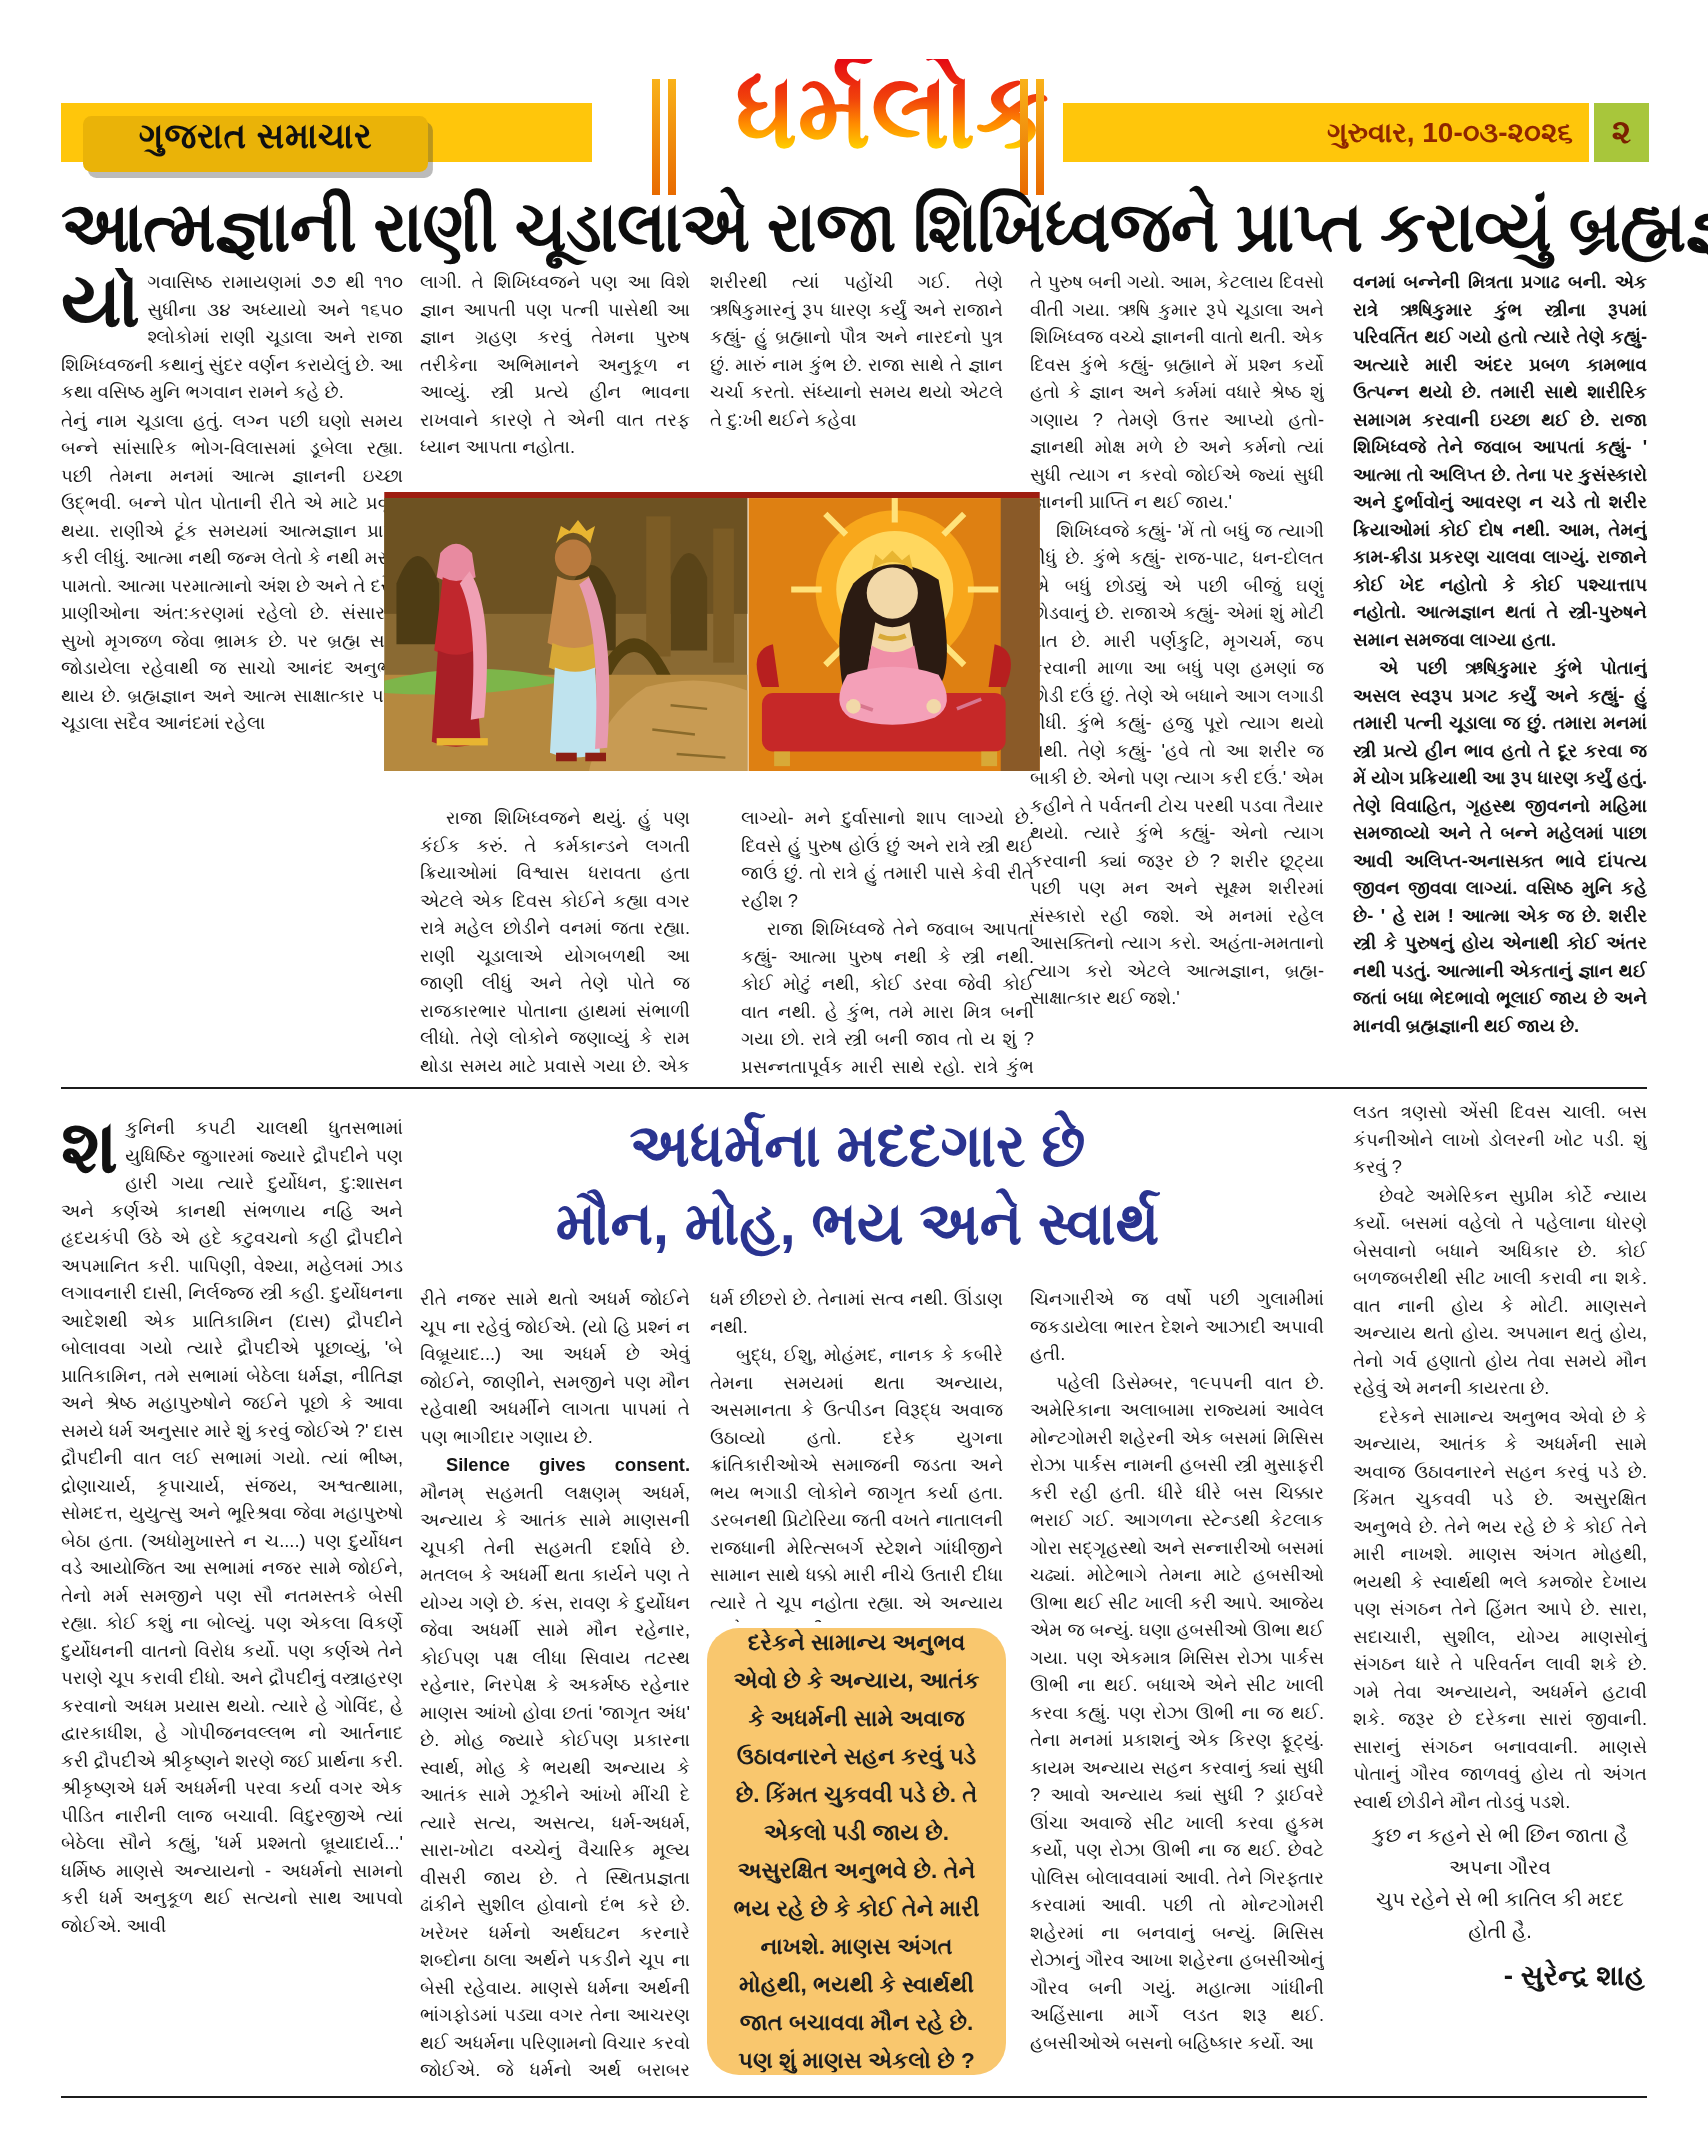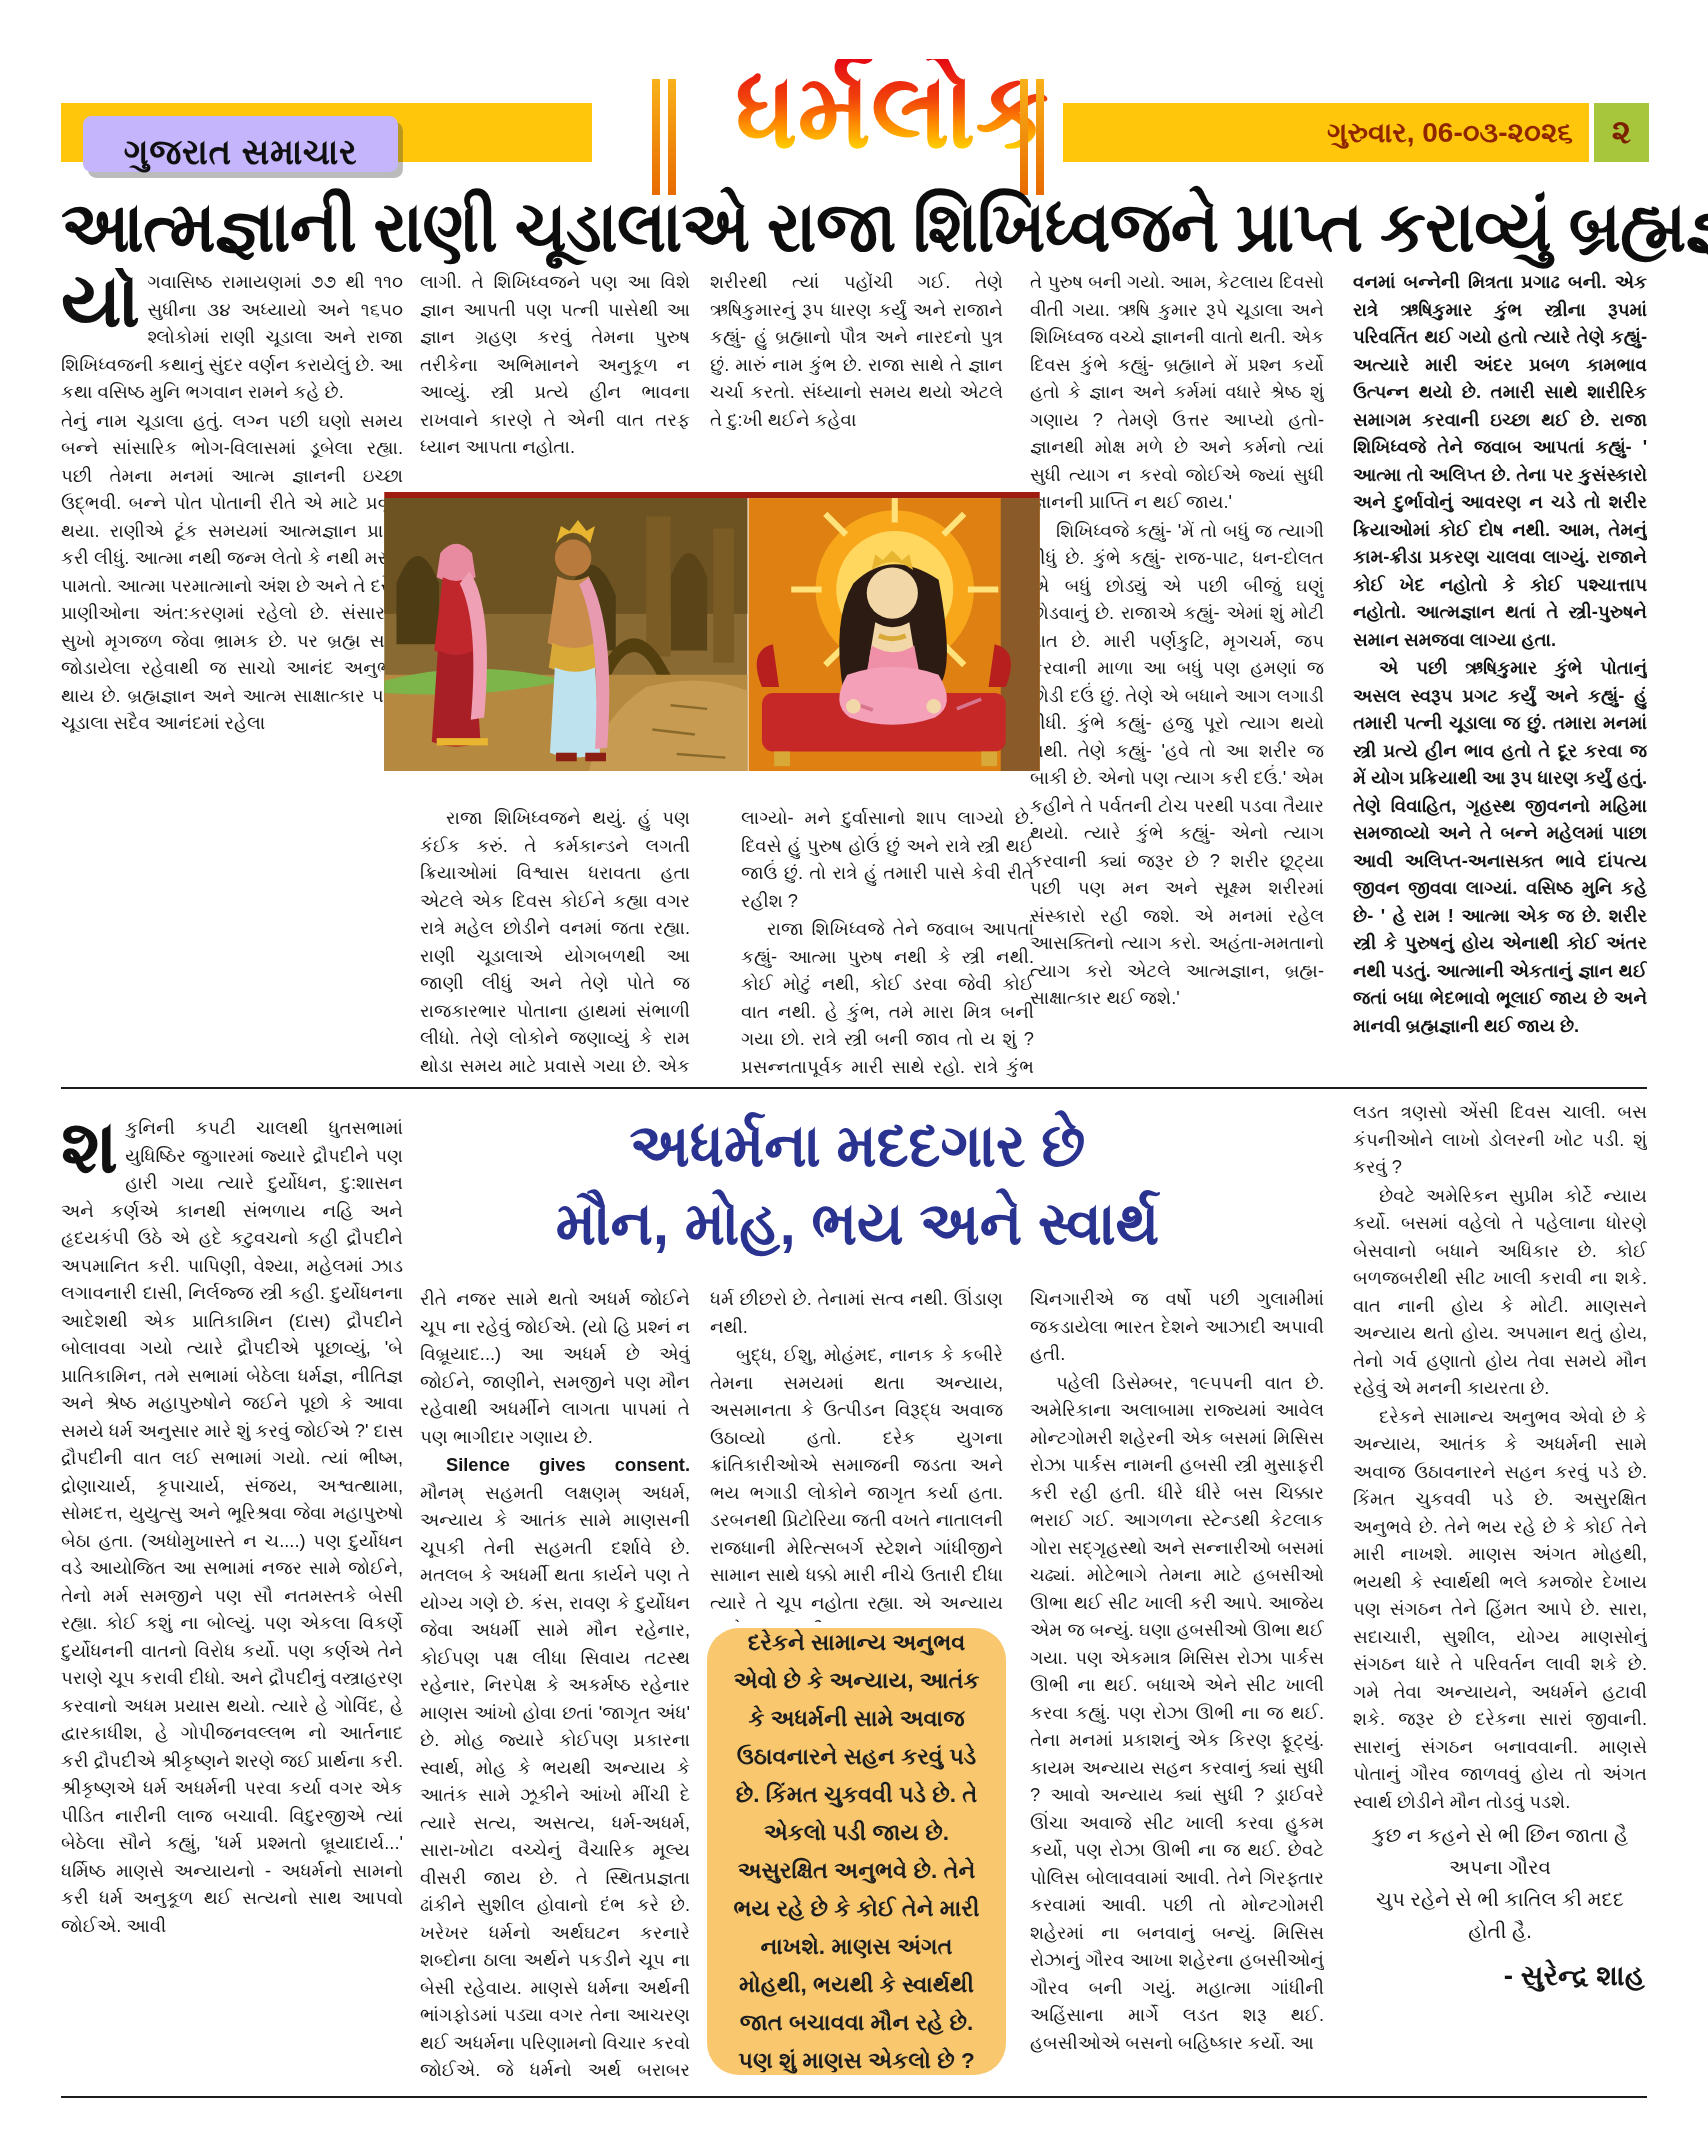--- a/index.html
+++ b/index.html
@@ -9,23 +9,23 @@
     font-family:"Liberation Sans","DejaVu Sans",sans-serif;
     color:#151515;
   }
   .page { position:relative; width:1708px; height:2151px; background:#ffffff; overflow:hidden; }
 
   
   .hbar { position:absolute; top:103px; height:59px; background:#FFC60B; }
   .hbar-left  { left:61px;  width:531px; }
   .hbar-right { left:1063px; width:526px; }
   .paper-pill {
-    position:absolute; left:83px; top:116px; width:315px; height:56px;
-    background:#c4b5fd; border-radius:8.5px; box-shadow:4.9px 6.1px 0 rgba(60,60,60,.35);
-    display:flex; align-items:flex-end; justify-content:center;
+    position:absolute; left:83px; top:116px; width:345px; height:56px;
+    background:#eab308; border-radius:8.5px; box-shadow:4.9px 6.1px 0 rgba(60,60,60,.35);
+    display:flex; align-items:flex-start; justify-content:center;
   }
   .paper-pill span { font-size:34px; font-weight:800; letter-spacing:0.6px; color:#101010; transform:scaleY(1.05); }
   .masthead {
     position:absolute; left:659px; top:59px; width:390px; height:183px;
     display:flex; align-items:flex-start; justify-content:flex-end;
   }
   .masthead span {
     font-size:104px; font-weight:800; line-height:1;
     background:linear-gradient(180deg,#e50914 0%,#f1420b 38%,#ff8a00 62%,#ffd400 88%);
     -webkit-background-clip:text; background-clip:text; color:transparent;
@@ -127,21 +127,21 @@
     <div class="dbar a"></div>
       <div class="dbar b"></div>
   </div>
   <div class="masthead">
     <span>ધર્મલોક</span>
   </div>
   <div class="dbar-group right">
     <div class="dbar a"></div>
       <div class="dbar b"></div>
   </div>
-  <div class="date-label">ગુરુવાર, 06-૦૩-૨૦૨૬</div>
+  <div class="date-label">ગુરુવાર, 10-૦૩-૨૦૨૬</div>
   <div class="pagenum-box">
     <span>૨</span>
   </div>
 
   <div class="headline1">આત્મજ્ઞાની રાણી ચૂડાલાએ રાજા શિખિધ્વજને પ્રાપ્ત કરાવ્યું બ્રહ્મજ્ઞાન</div>
 
   <div class="col" id="c1">
     <p><span class="dropcap">યો</span><span>ગવાસિષ્ઠ રામાયણમાં ૭૭ થી ૧૧૦ સુધીના ૩૪ અધ્યાયો અને ૧૬૫૦ શ્લોકોમાં રાણી ચૂડાલા અને રાજા શિખિધ્વજની કથાનું સુંદર વર્ણન કરાયેલું છે. આ કથા વસિષ્ઠ મુનિ ભગવાન રામને કહે છે.</span></p>
     <p style="text-indent:0">તેનું નામ ચૂડાલા હતું. લગ્ન પછી ઘણો સમય બન્ને સાંસારિક ભોગ-વિલાસમાં ડૂબેલા રહ્યા. પછી તેમના મનમાં આત્મ જ્ઞાનની ઇચ્છા ઉદ્ભવી. બન્ને પોત પોતાની રીતે એ માટે પ્રવૃત્ત થયા. રાણીએ ટૂંક સમયમાં આત્મજ્ઞાન પ્રાપ્ત કરી લીધું. આત્મા નથી જન્મ લેતો કે નથી મરણ પામતો. આત્મા પરમાત્માનો અંશ છે અને તે દરેક પ્રાણીઓના અંત:કરણમાં રહેલો છે. સંસારના સુખો મૃગજળ જેવા ભ્રામક છે. પર બ્રહ્મ સાથે જોડાયેલા રહેવાથી જ સાચો આનંદ અનુભવ થાય છે. બ્રહ્મજ્ઞાન અને આત્મ સાક્ષાત્કાર પછી ચૂડાલા સદૈવ આનંદમાં રહેલા</p>
   </div>

